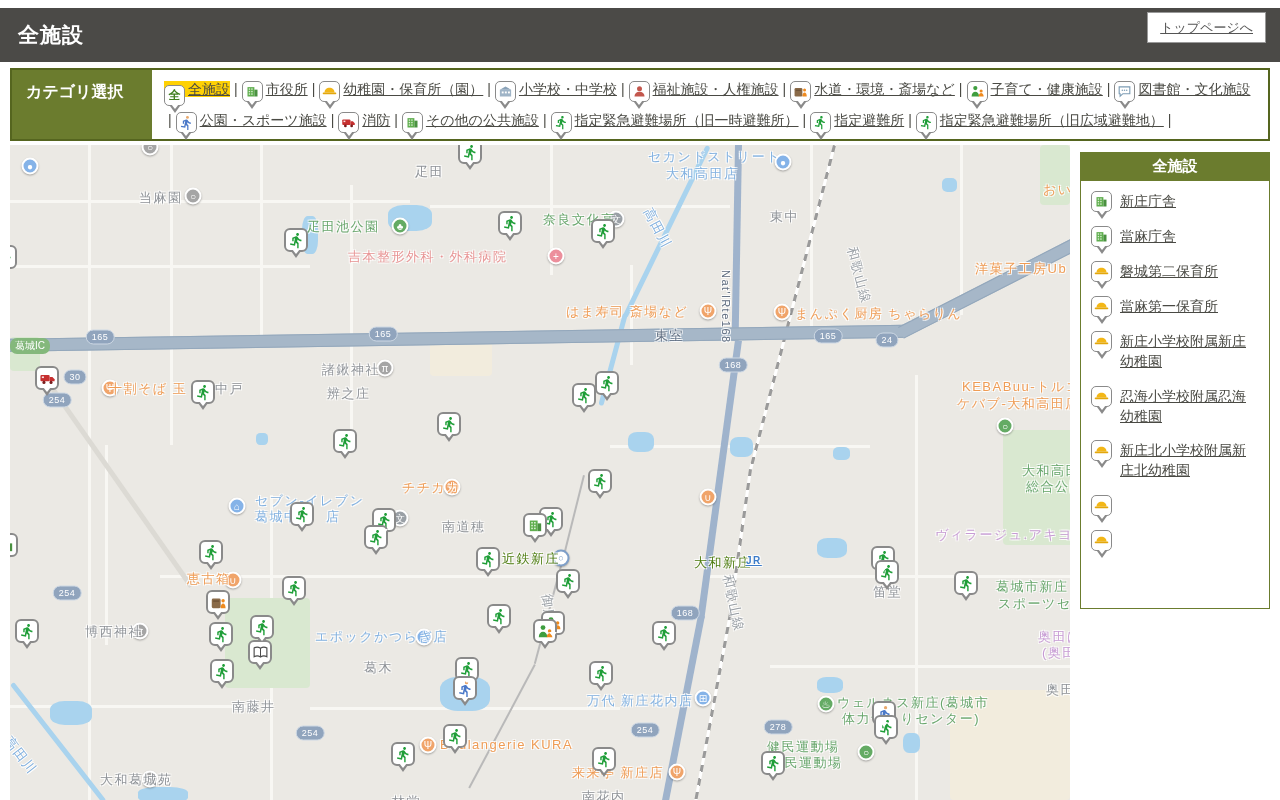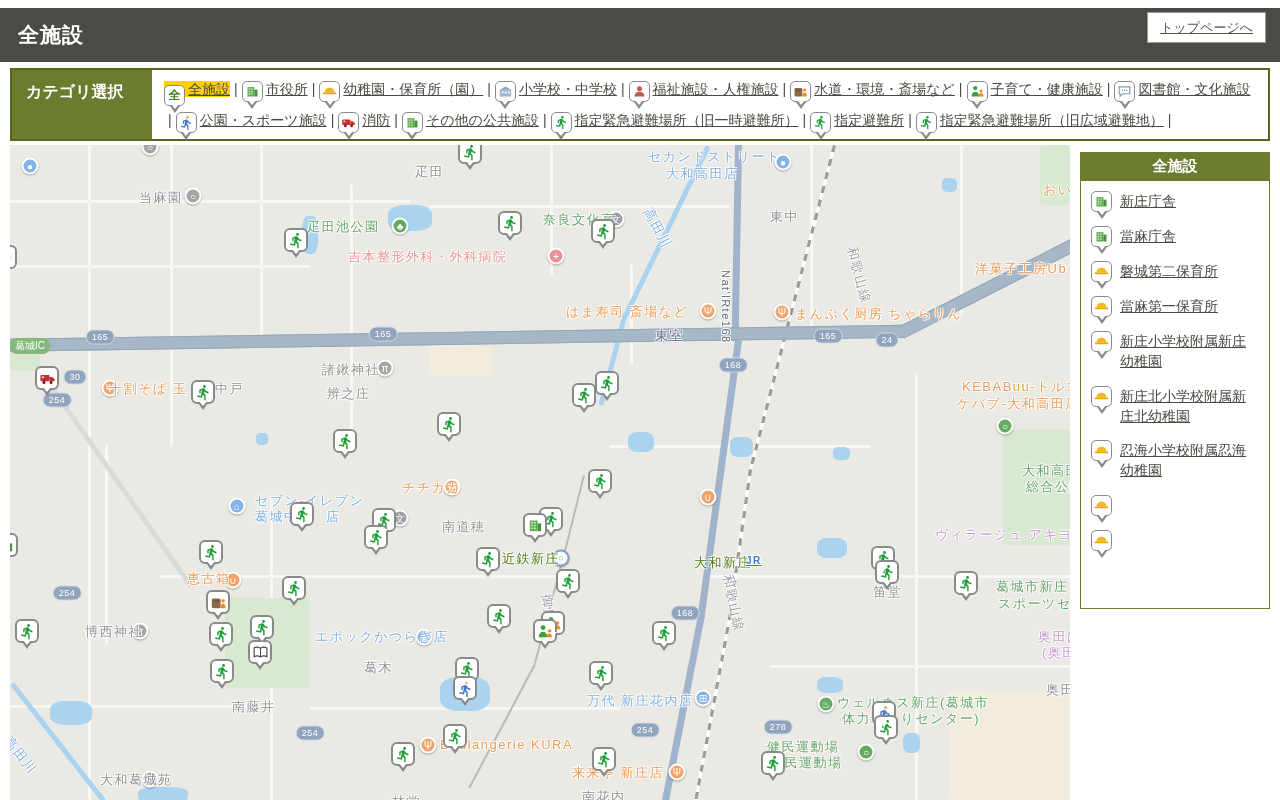--- a/index.html
+++ b/index.html
@@ -667,30 +667,30 @@
         </span>
         <a href="#">新庄小学校附属新庄幼稚園</a>
       </div>
       <div class="sb-item">
         <span class="mk-s">
           <svg viewBox="0 0 24 24">
             <path d="M4 13.5C4 8.8 7.6 6 12 6s8 2.8 8 7.5z" fill="#f3b717"></path>
             <path d="M2.5 13.5h19a1.4 1.4 0 0 1 0 2.8h-19a1.4 1.4 0 0 1 0-2.8z" fill="#e3a70c"></path>
           </svg>
         </span>
-        <a href="#">新庄北小学校附属新庄北幼稚園</a>
+        <a href="#">忍海小学校附属忍海幼稚園</a>
       </div>
       <div class="sb-item">
         <span class="mk-s">
           <svg viewBox="0 0 24 24">
             <path d="M4 13.5C4 8.8 7.6 6 12 6s8 2.8 8 7.5z" fill="#f3b717"></path>
             <path d="M2.5 13.5h19a1.4 1.4 0 0 1 0 2.8h-19a1.4 1.4 0 0 1 0-2.8z" fill="#e3a70c"></path>
           </svg>
         </span>
-        <a href="#">忍海小学校附属忍海幼稚園</a>
+        <a href="#">新庄北小学校附属新庄北幼稚園</a>
       </div>
       <div class="sb-item">
         <span class="mk-s">
           <svg viewBox="0 0 24 24">
             <path d="M4 13.5C4 8.8 7.6 6 12 6s8 2.8 8 7.5z" fill="#f3b717"></path>
             <path d="M2.5 13.5h19a1.4 1.4 0 0 1 0 2.8h-19a1.4 1.4 0 0 1 0-2.8z" fill="#e3a70c"></path>
           </svg>
         </span>
       </div>
       <div class="sb-item">

